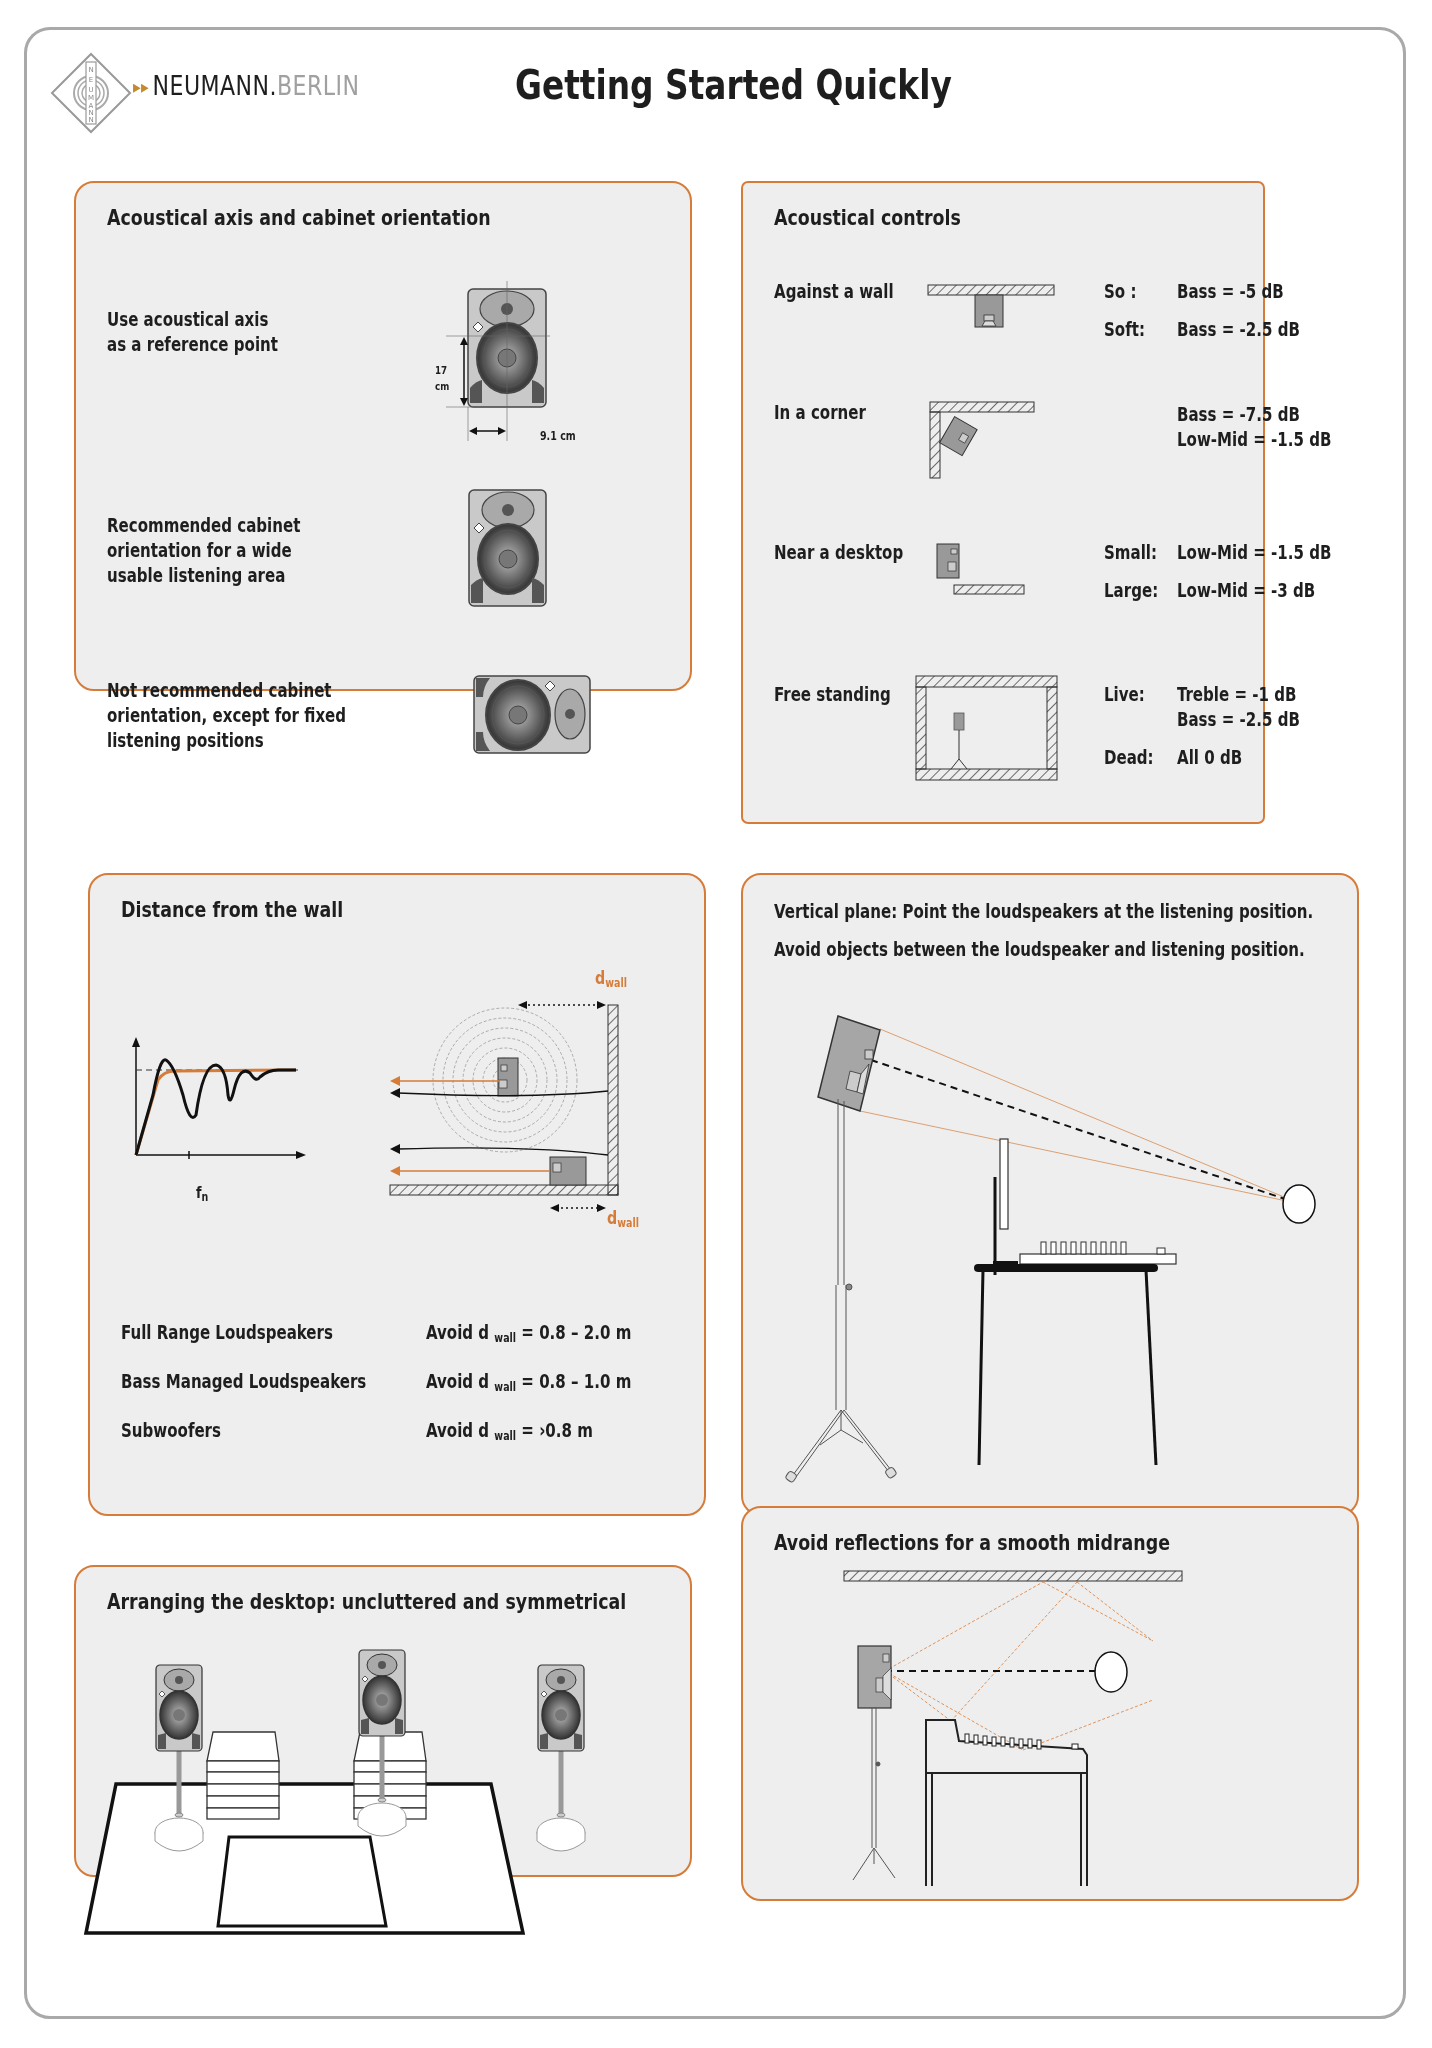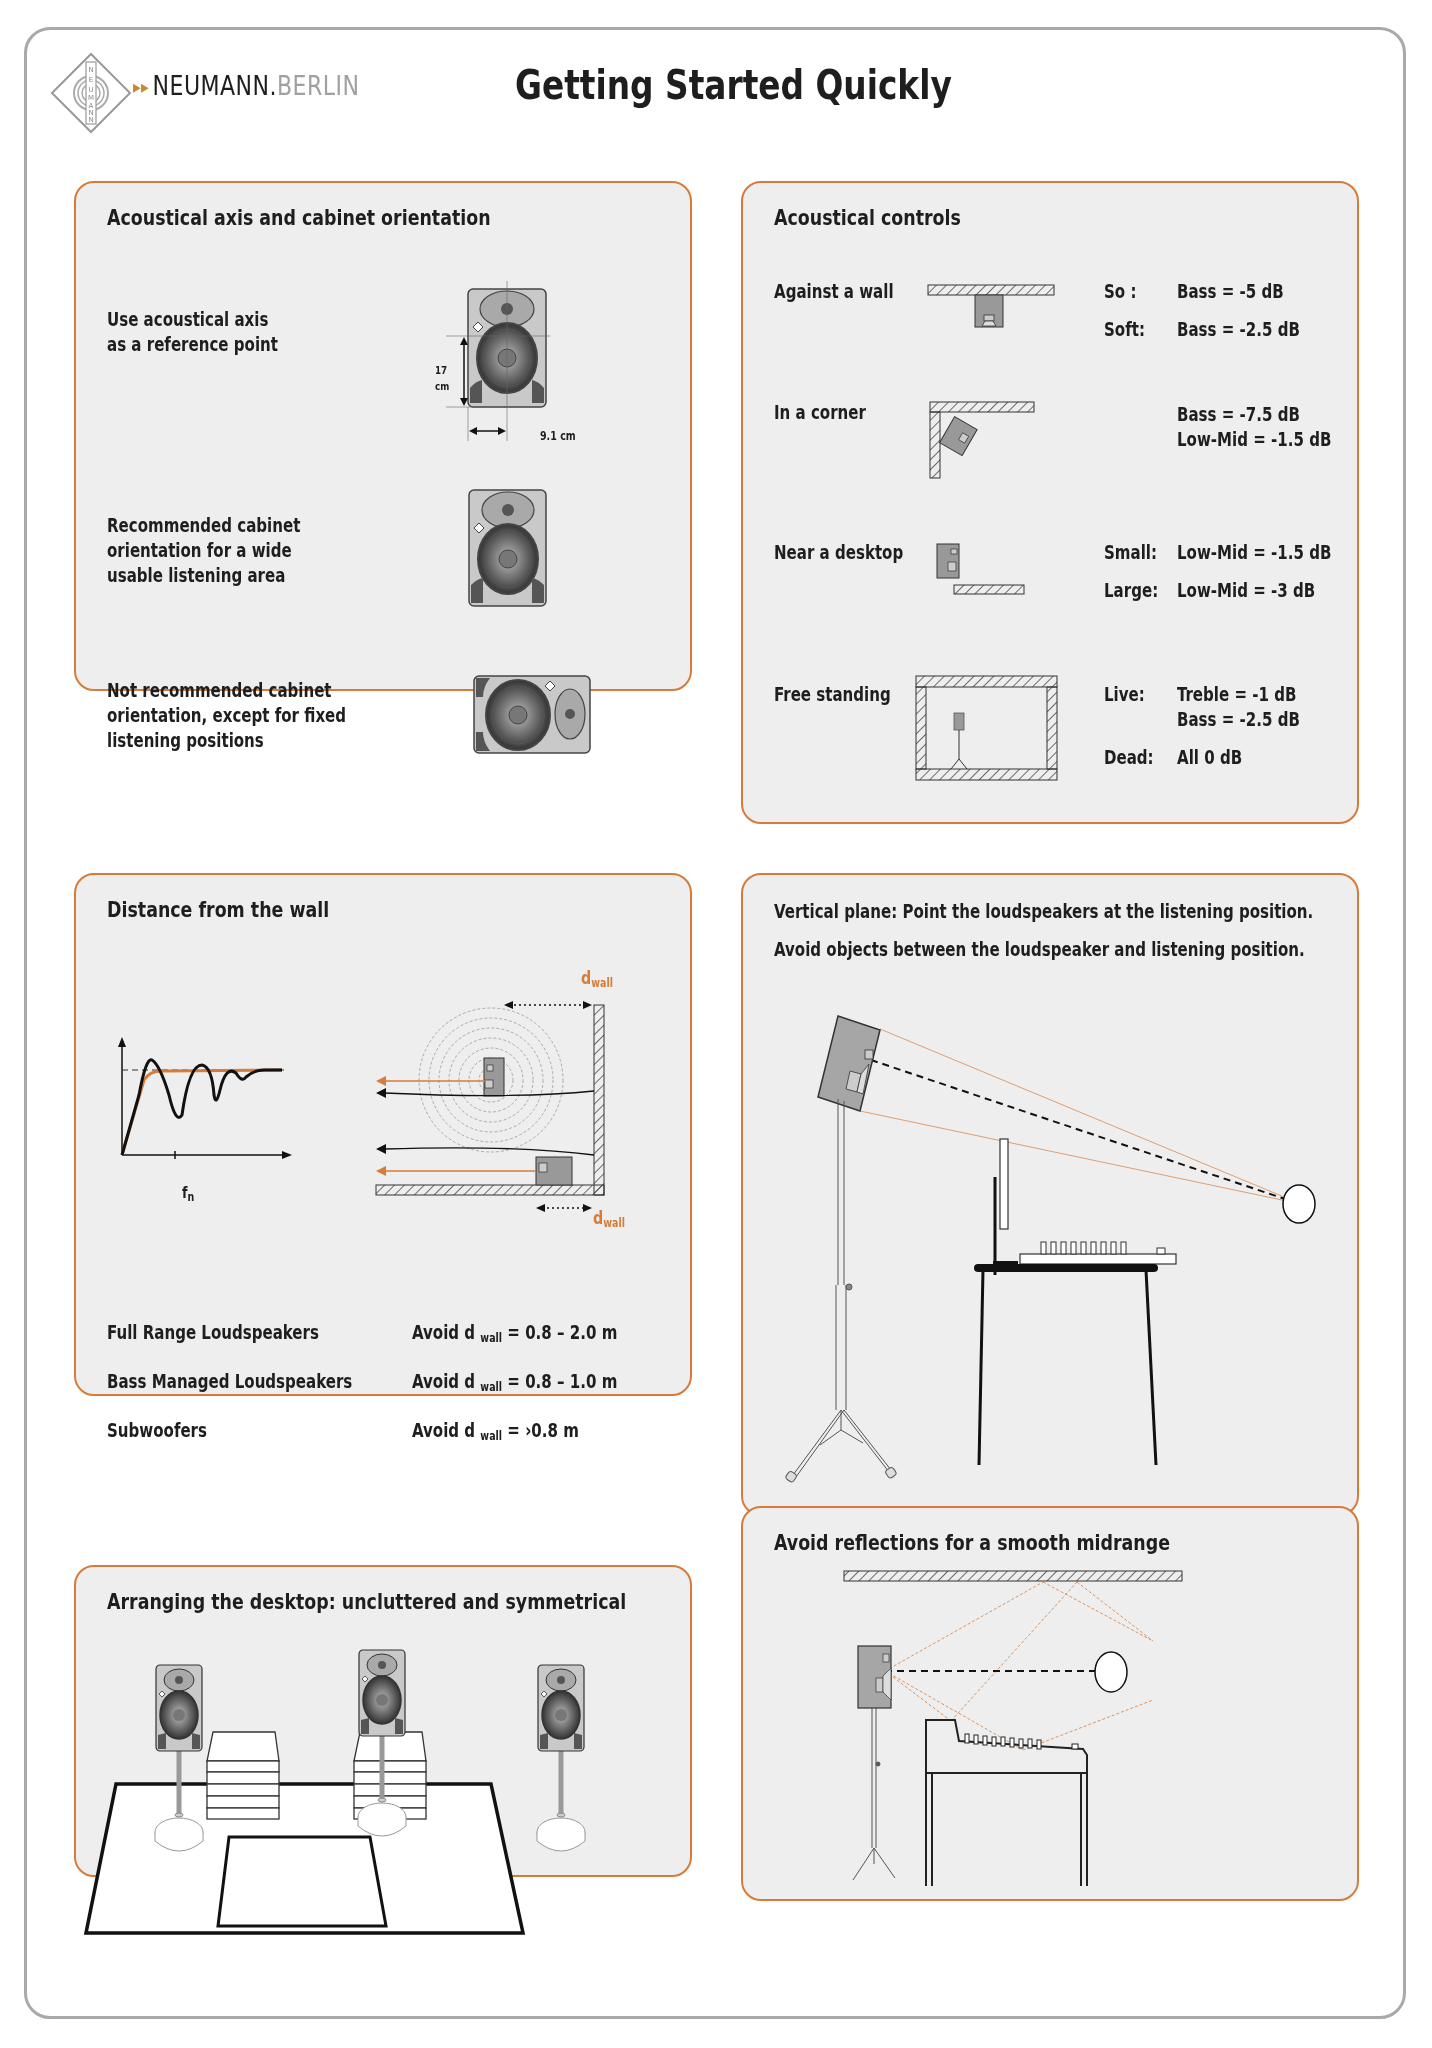--- a/index.html
+++ b/index.html
@@ -117,21 +117,21 @@
     <ellipse cx="45" cy="40" rx="26" ry="29" fill="none" stroke="#555" stroke-width="1"></ellipse>
     <circle cx="45" cy="40" r="9" fill="#777" stroke="#444"></circle>
     <ellipse cx="97" cy="39" rx="15" ry="25" fill="#a9a9a9" stroke="#444" stroke-width="1.2"></ellipse>
     <circle cx="97" cy="39" r="5" fill="#555"></circle>
     <polygon points="77,6 82,11 77,16 72,11" fill="#fff" stroke="#444" stroke-width="1"></polygon>
     <path d="M3,3 L17,3 Q10,12 10,22 L3,22 Z" fill="#555"></path>
     <path d="M3,76 L17,76 Q10,67 10,57 L3,57 Z" fill="#555"></path>
   </svg>
 </div>
 
-<div class="panel" style="left:741px;top:181px;width:618px;height:643px;">
+<div class="panel" style="left:741px;top:181px;width:524px;height:643px;border-radius:7px;">
   <defs></defs>
   <div class="p-title">Acoustical controls</div>
 
   
   <div class="txt" style="left:31px;top:96px;">Against a wall</div>
   <svg style="left:184px;top:101px;" width="130" height="50">
     <defs>
       <pattern id="hatch" width="7" height="7" patternUnits="userSpaceOnUse" patternTransform="rotate(45)">
         <line x1="0" y1="0" x2="0" y2="7" stroke="#333" stroke-width="1.4"></line>
       </pattern>
@@ -183,21 +183,21 @@
     <line x1="44" y1="55" x2="44" y2="84" stroke="#333" stroke-width="1"></line>
     <polyline points="36,94 44,84 52,94" fill="none" stroke="#333" stroke-width="1"></polyline>
   </svg>
   <div class="txt" style="left:361px;top:499px;">Live:</div>
   <div class="txt" style="left:434px;top:499px;">Treble = -1 dB</div>
   <div class="txt" style="left:434px;top:524px;">Bass = -2.5 dB</div>
   <div class="txt" style="left:361px;top:562px;">Dead:</div>
   <div class="txt" style="left:434px;top:562px;">All 0 dB</div>
 </div>
 
-<div class="panel" style="left:74px;top:873px;width:618px;height:523px;">
+<div class="panel" style="left:88px;top:873px;width:618px;height:643px;">
   <div class="p-title">Distance from the wall</div>
 
   <svg style="left:38px;top:160px;" width="180" height="145">
     <line x1="8" y1="120" x2="8" y2="8" stroke="#111" stroke-width="1.5"></line>
     <polygon points="8,2 4,12 12,12" fill="#111"></polygon>
     <line x1="8" y1="120" x2="170" y2="120" stroke="#111" stroke-width="1.5"></line>
     <polygon points="178,120 168,116 168,124" fill="#111"></polygon>
     <line x1="8" y1="35" x2="170" y2="35" stroke="#333" stroke-width="1" stroke-dasharray="6,4"></line>
     <path d="M8,120 L30,45 Q36,35 50,36 L168,35" fill="none" stroke="#d67c3a" stroke-width="3"></path>
     <path d="M8,120 L25,60 Q32,22 38,25 Q46,30 55,60 Q62,90 68,80 Q75,30 88,30 Q98,32 100,60 Q102,72 106,55 Q112,30 122,38 Q128,48 132,42 Q140,35 150,35 L168,35" fill="none" stroke="#111" stroke-width="3"></path>

